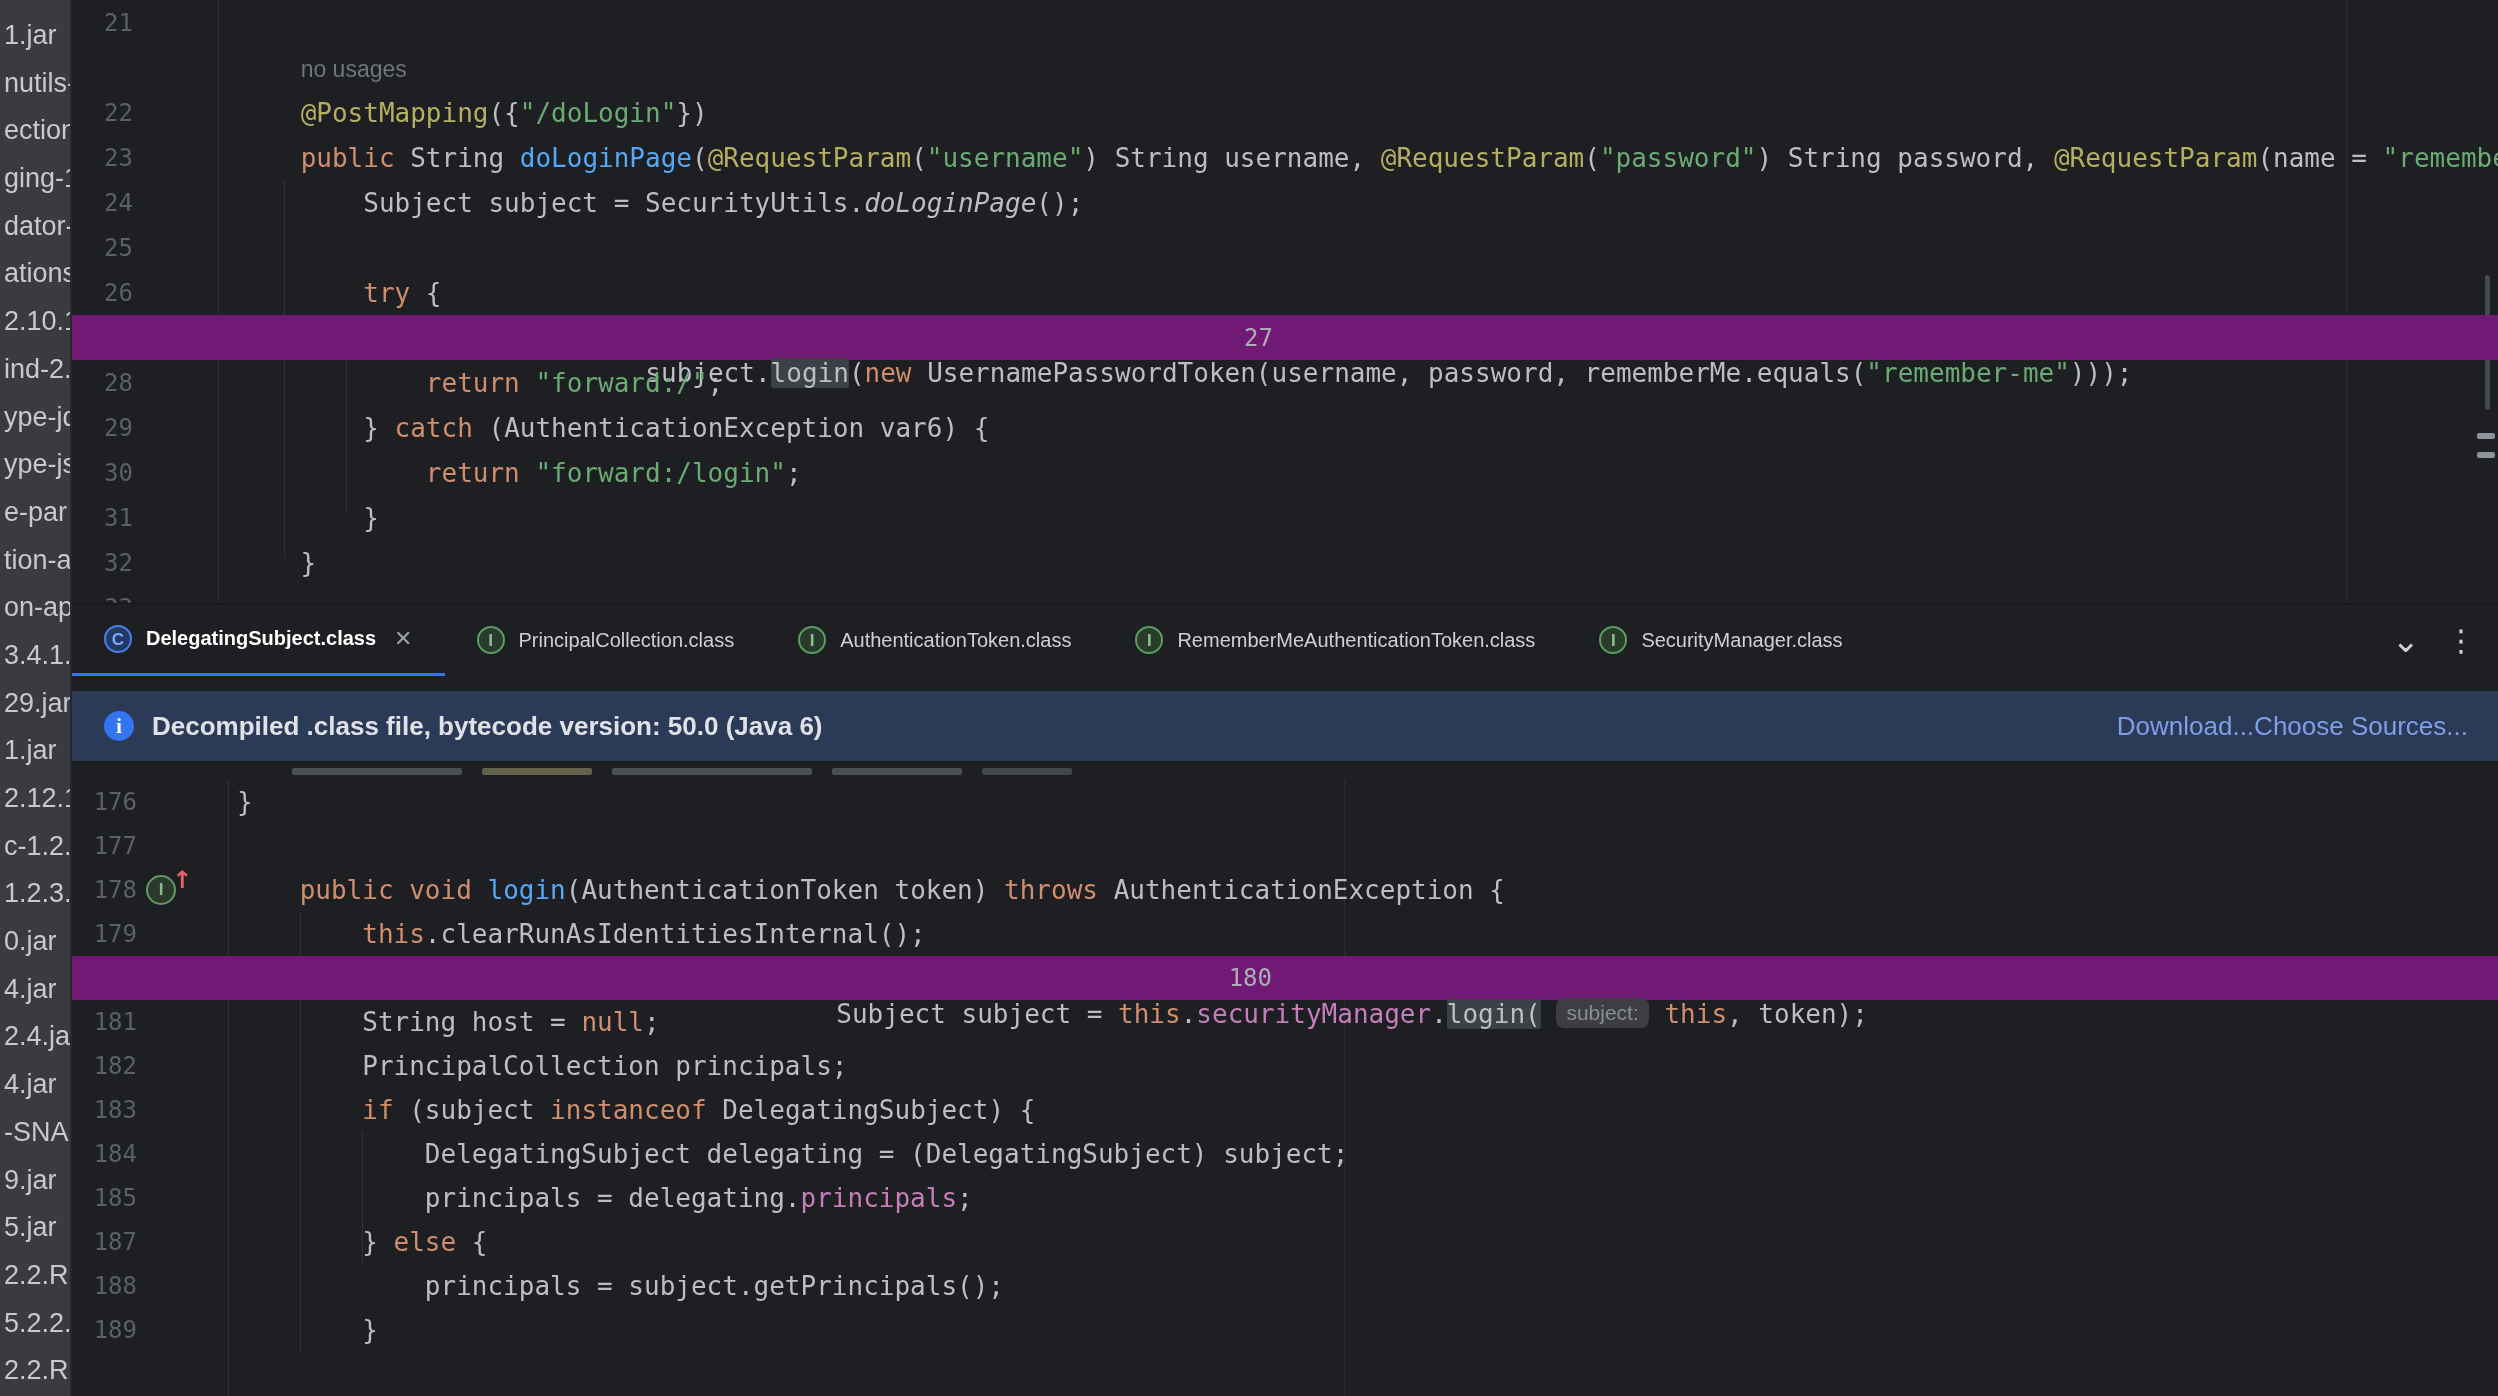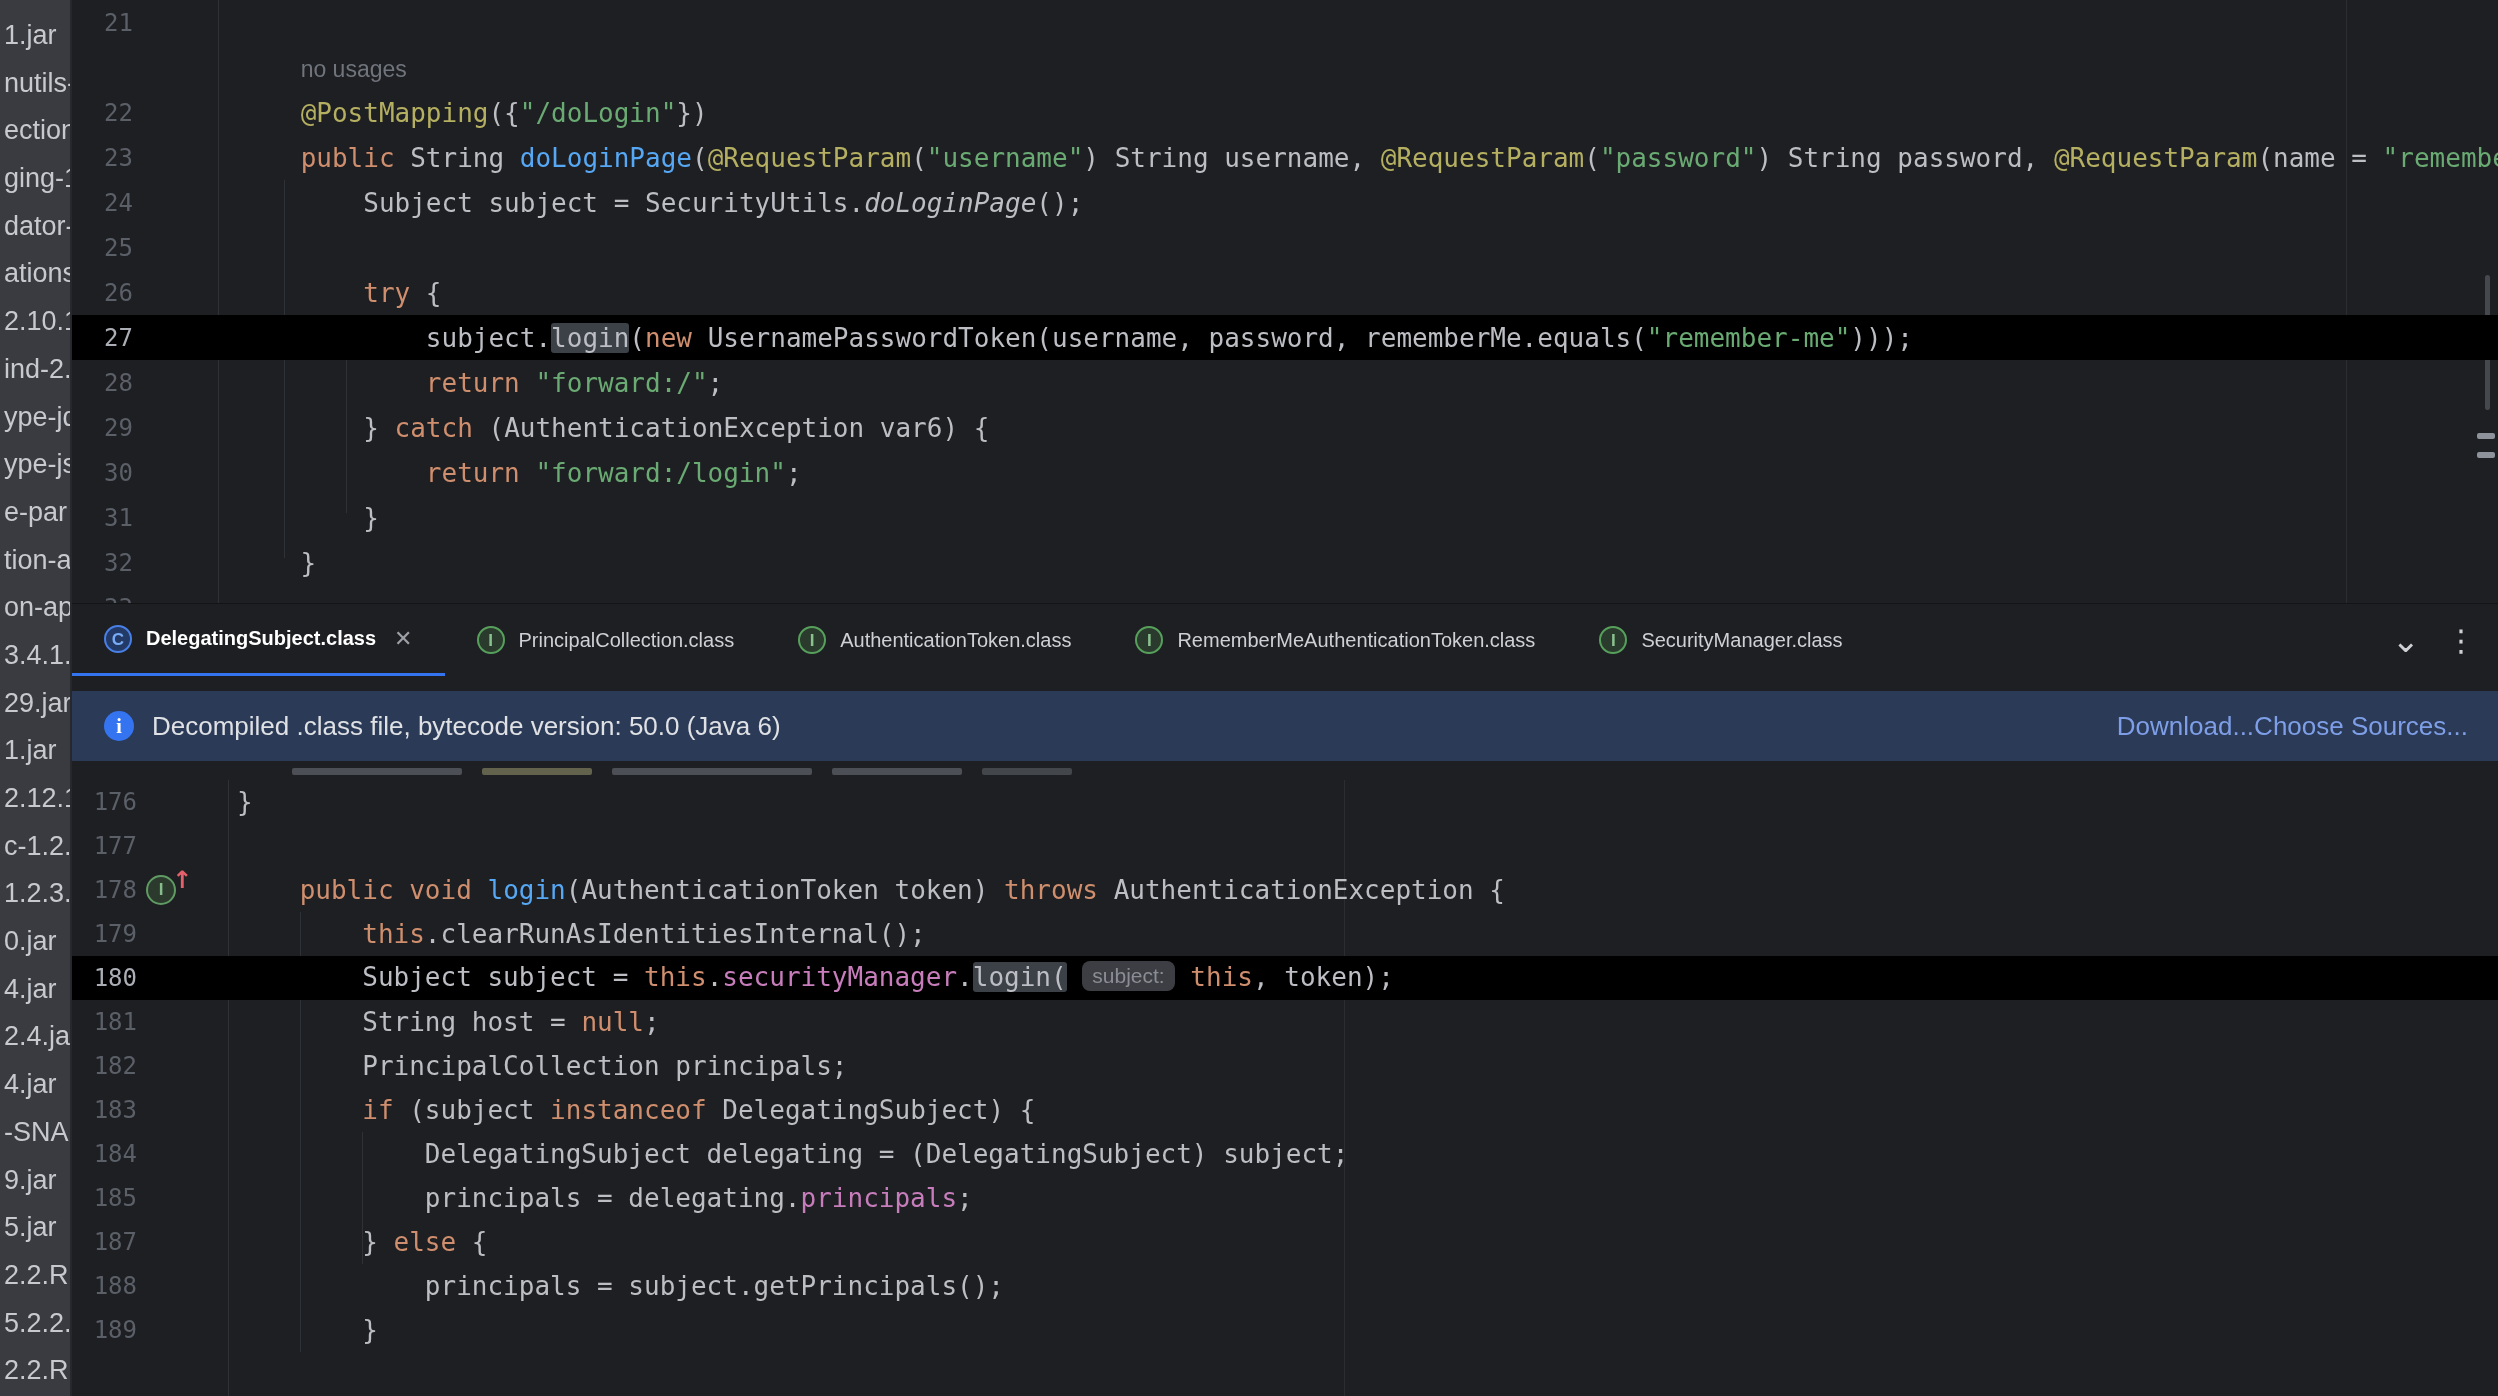--- a/index.html
+++ b/index.html
@@ -13,21 +13,21 @@
   .sb-item{height:47.7px;line-height:47.7px;padding-left:4px;white-space:nowrap;
            overflow:hidden;color:#C7C9CF;font-size:27px;}
 
   
   .editor{position:absolute;left:72px;width:2426px;overflow:hidden;background:#1E1F22;}
   .ed-top{top:0;height:603px;}
   .ed-bottom{top:780px;height:616px;}
   .ed-top .row{height:45px;}
   .ed-bottom .row{height:44px;}
   .row{display:flex;align-items:center;position:relative;}
-  .row.cur{background:#000000;}
+  .row.cur{background:#701a75;flex-direction:column;}
   .gut{flex:0 0 auto;display:flex;justify-content:flex-end;align-items:center;
        box-sizing:border-box;position:relative;height:100%;}
   .ed-top .gut{width:146px;padding-right:85px;}
   .ed-bottom .gut{width:156px;padding-right:91px;}
   .num{font:24px "DejaVu Sans Mono",monospace;color:#5B5F68;}
   .num.numcur{color:#ABAEB5;}
   pre.code{margin:0;white-space:pre;font:26px/1 "DejaVu Sans Mono",monospace;color:#BCBEC4;}
   .ed-top pre.code{padding-left:20px;}
   .ed-bottom pre.code{padding-left:9px;}
   .tk-d{color:#BCBEC4;}
@@ -71,21 +71,21 @@
   .tclose{margin-left:18px;color:#9DA0A7;font-size:22px;}
   .tabbar-right{margin-left:auto;display:flex;align-items:center;padding-right:22px;}
   .tb-chevron{color:#CED0D6;font-size:34px;line-height:30px;margin-right:26px;}
   .tb-kebab{color:#CED0D6;font-size:30px;}
 
   
   .banner{position:absolute;left:72px;right:0;top:691px;height:70px;background:#2B3A57;
           display:flex;align-items:center;box-sizing:border-box;padding:0 30px 0 32px;}
   .info-ic{width:30px;height:30px;border-radius:50%;background:#3574F0;color:#FFFFFF;
            font:bold 20px/30px "Liberation Serif",serif;text-align:center;flex:0 0 auto;}
-  .banner .btext{color:#DFE1E5;font-size:26px;margin-left:18px;}
+  .banner .btext{color:#DFE1E5;font-size:26px;margin-left:18px;font-weight:bold;}
   .banner .blinks{margin-left:auto;display:flex;}
   .banner .blink{color:#7E9FE8;font-size:26px;white-space:nowrap;}
 
   
   .sliver{position:absolute;left:72px;right:0;top:761px;height:19px;overflow:hidden;}
   .frag{position:absolute;top:7px;height:7px;border-radius:2px;opacity:.85;}
 </style>
 </head>
 <body>
 

